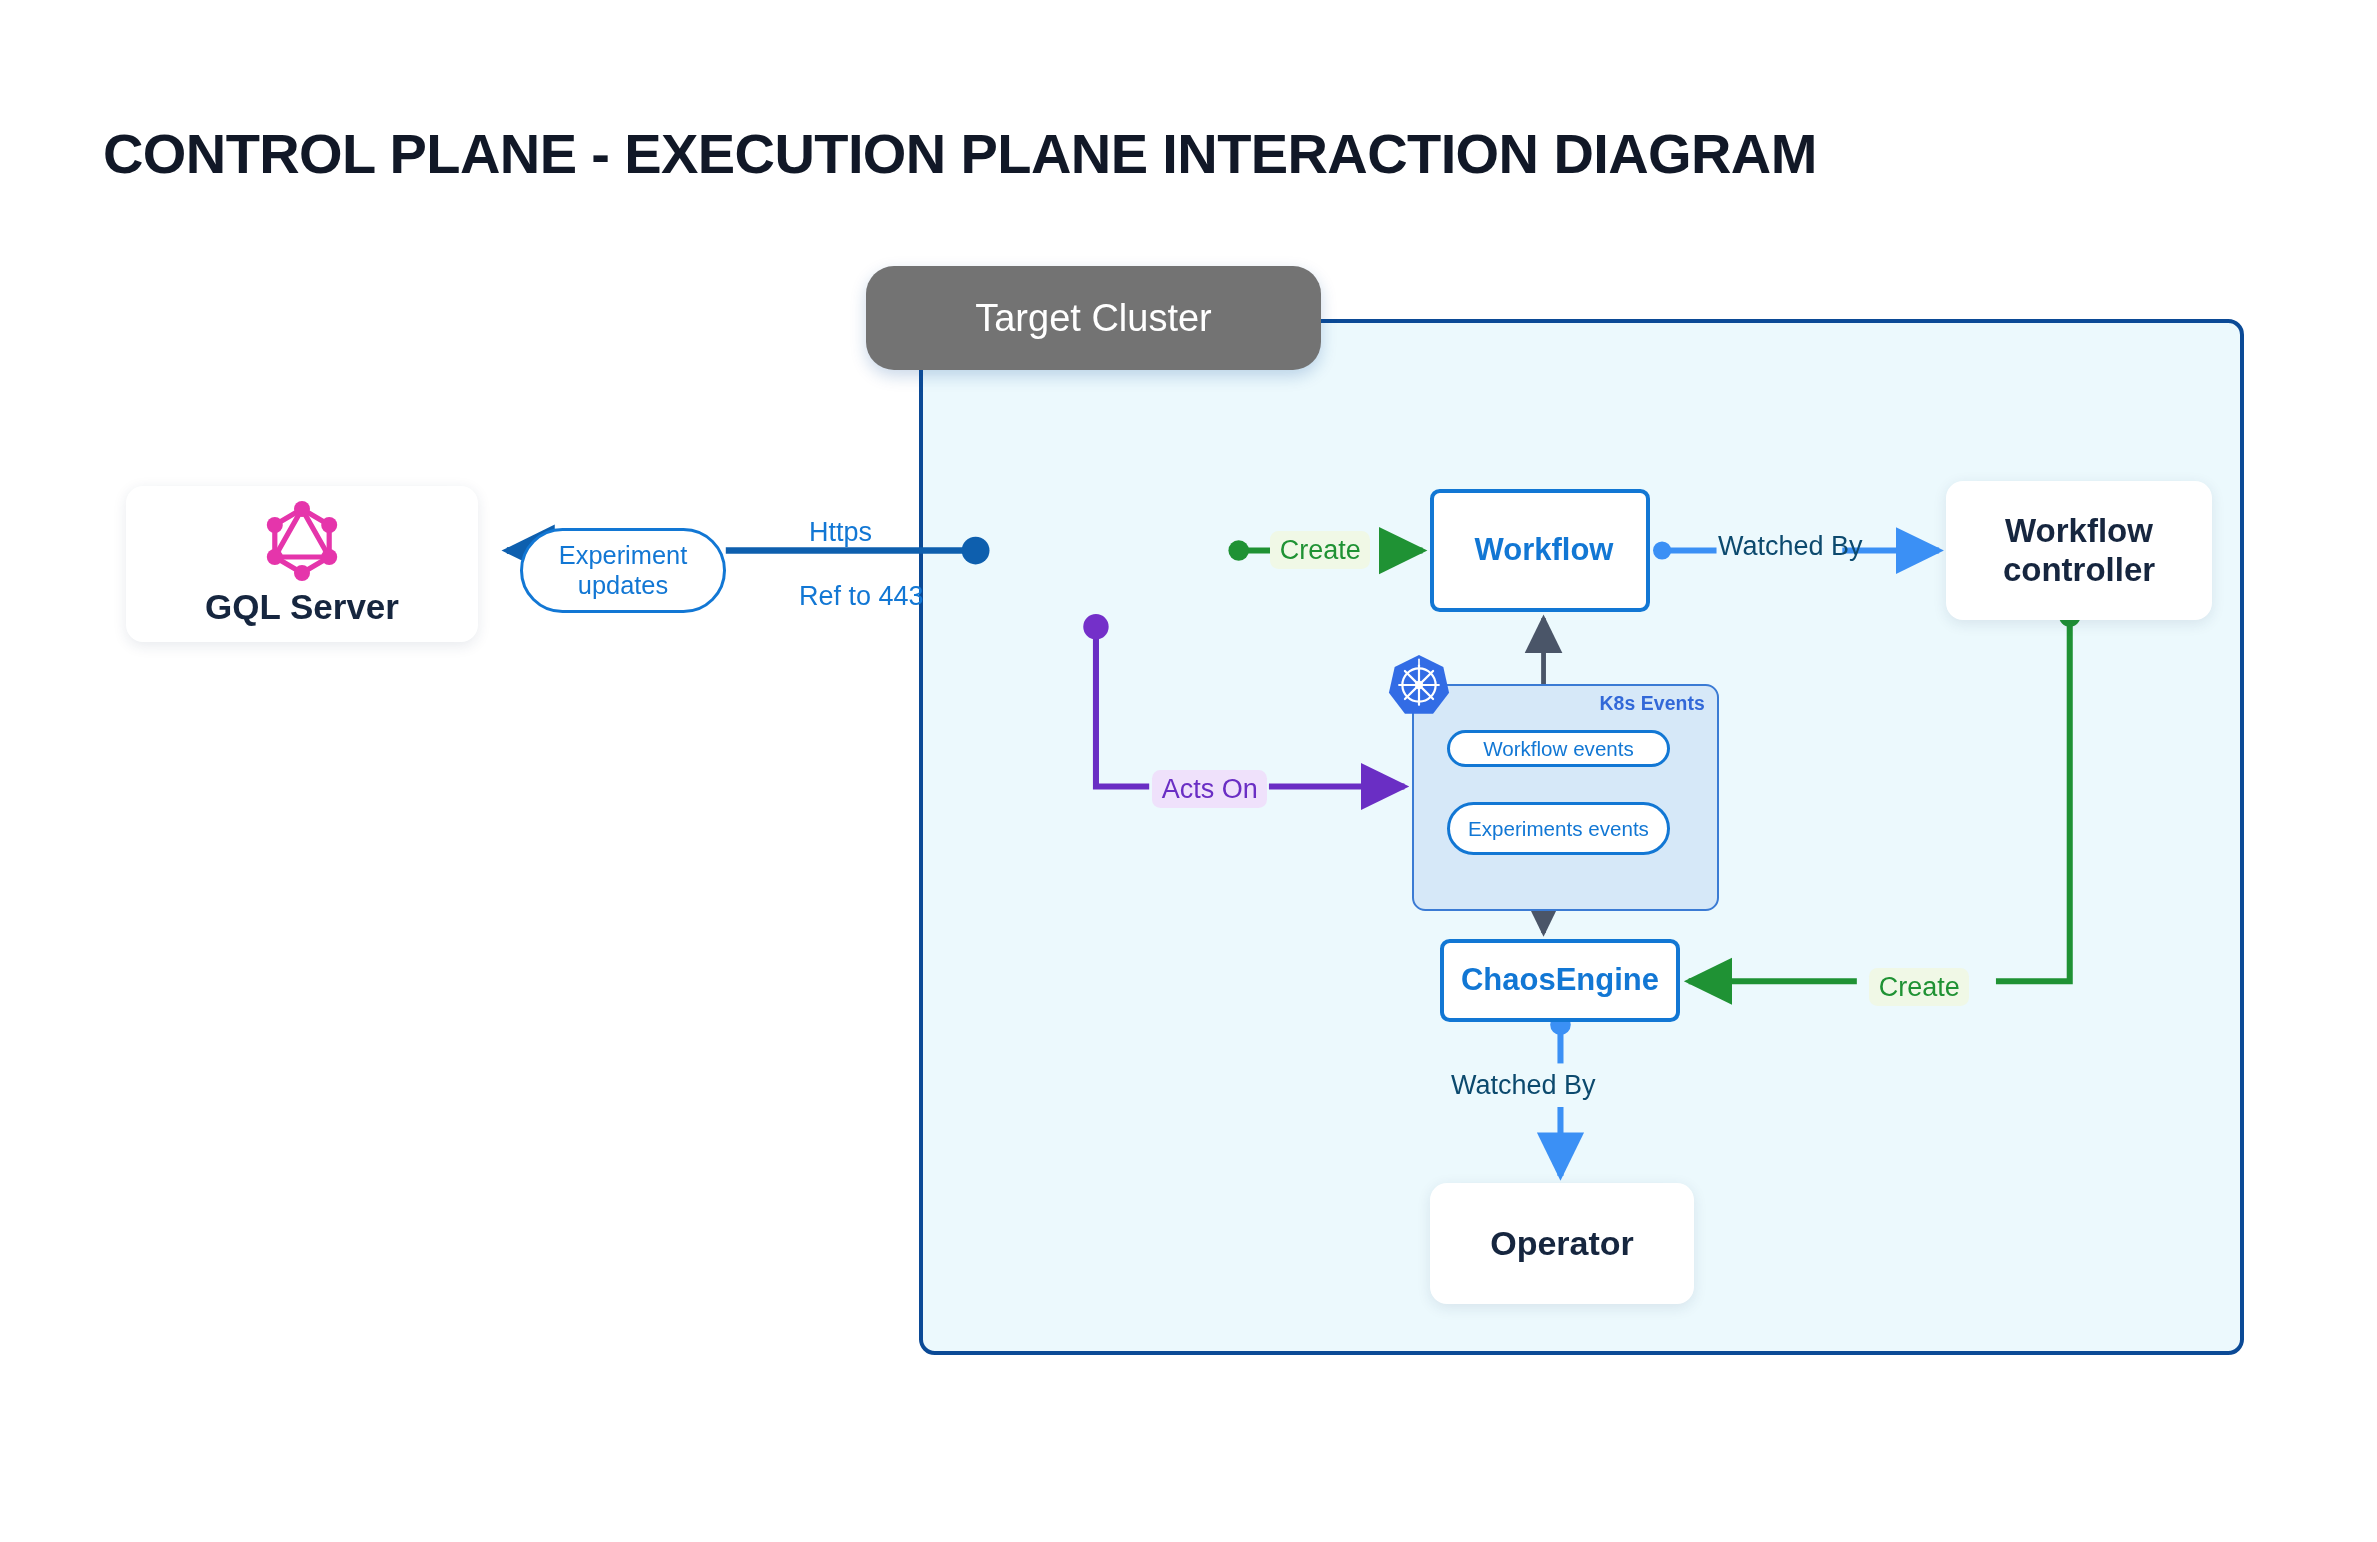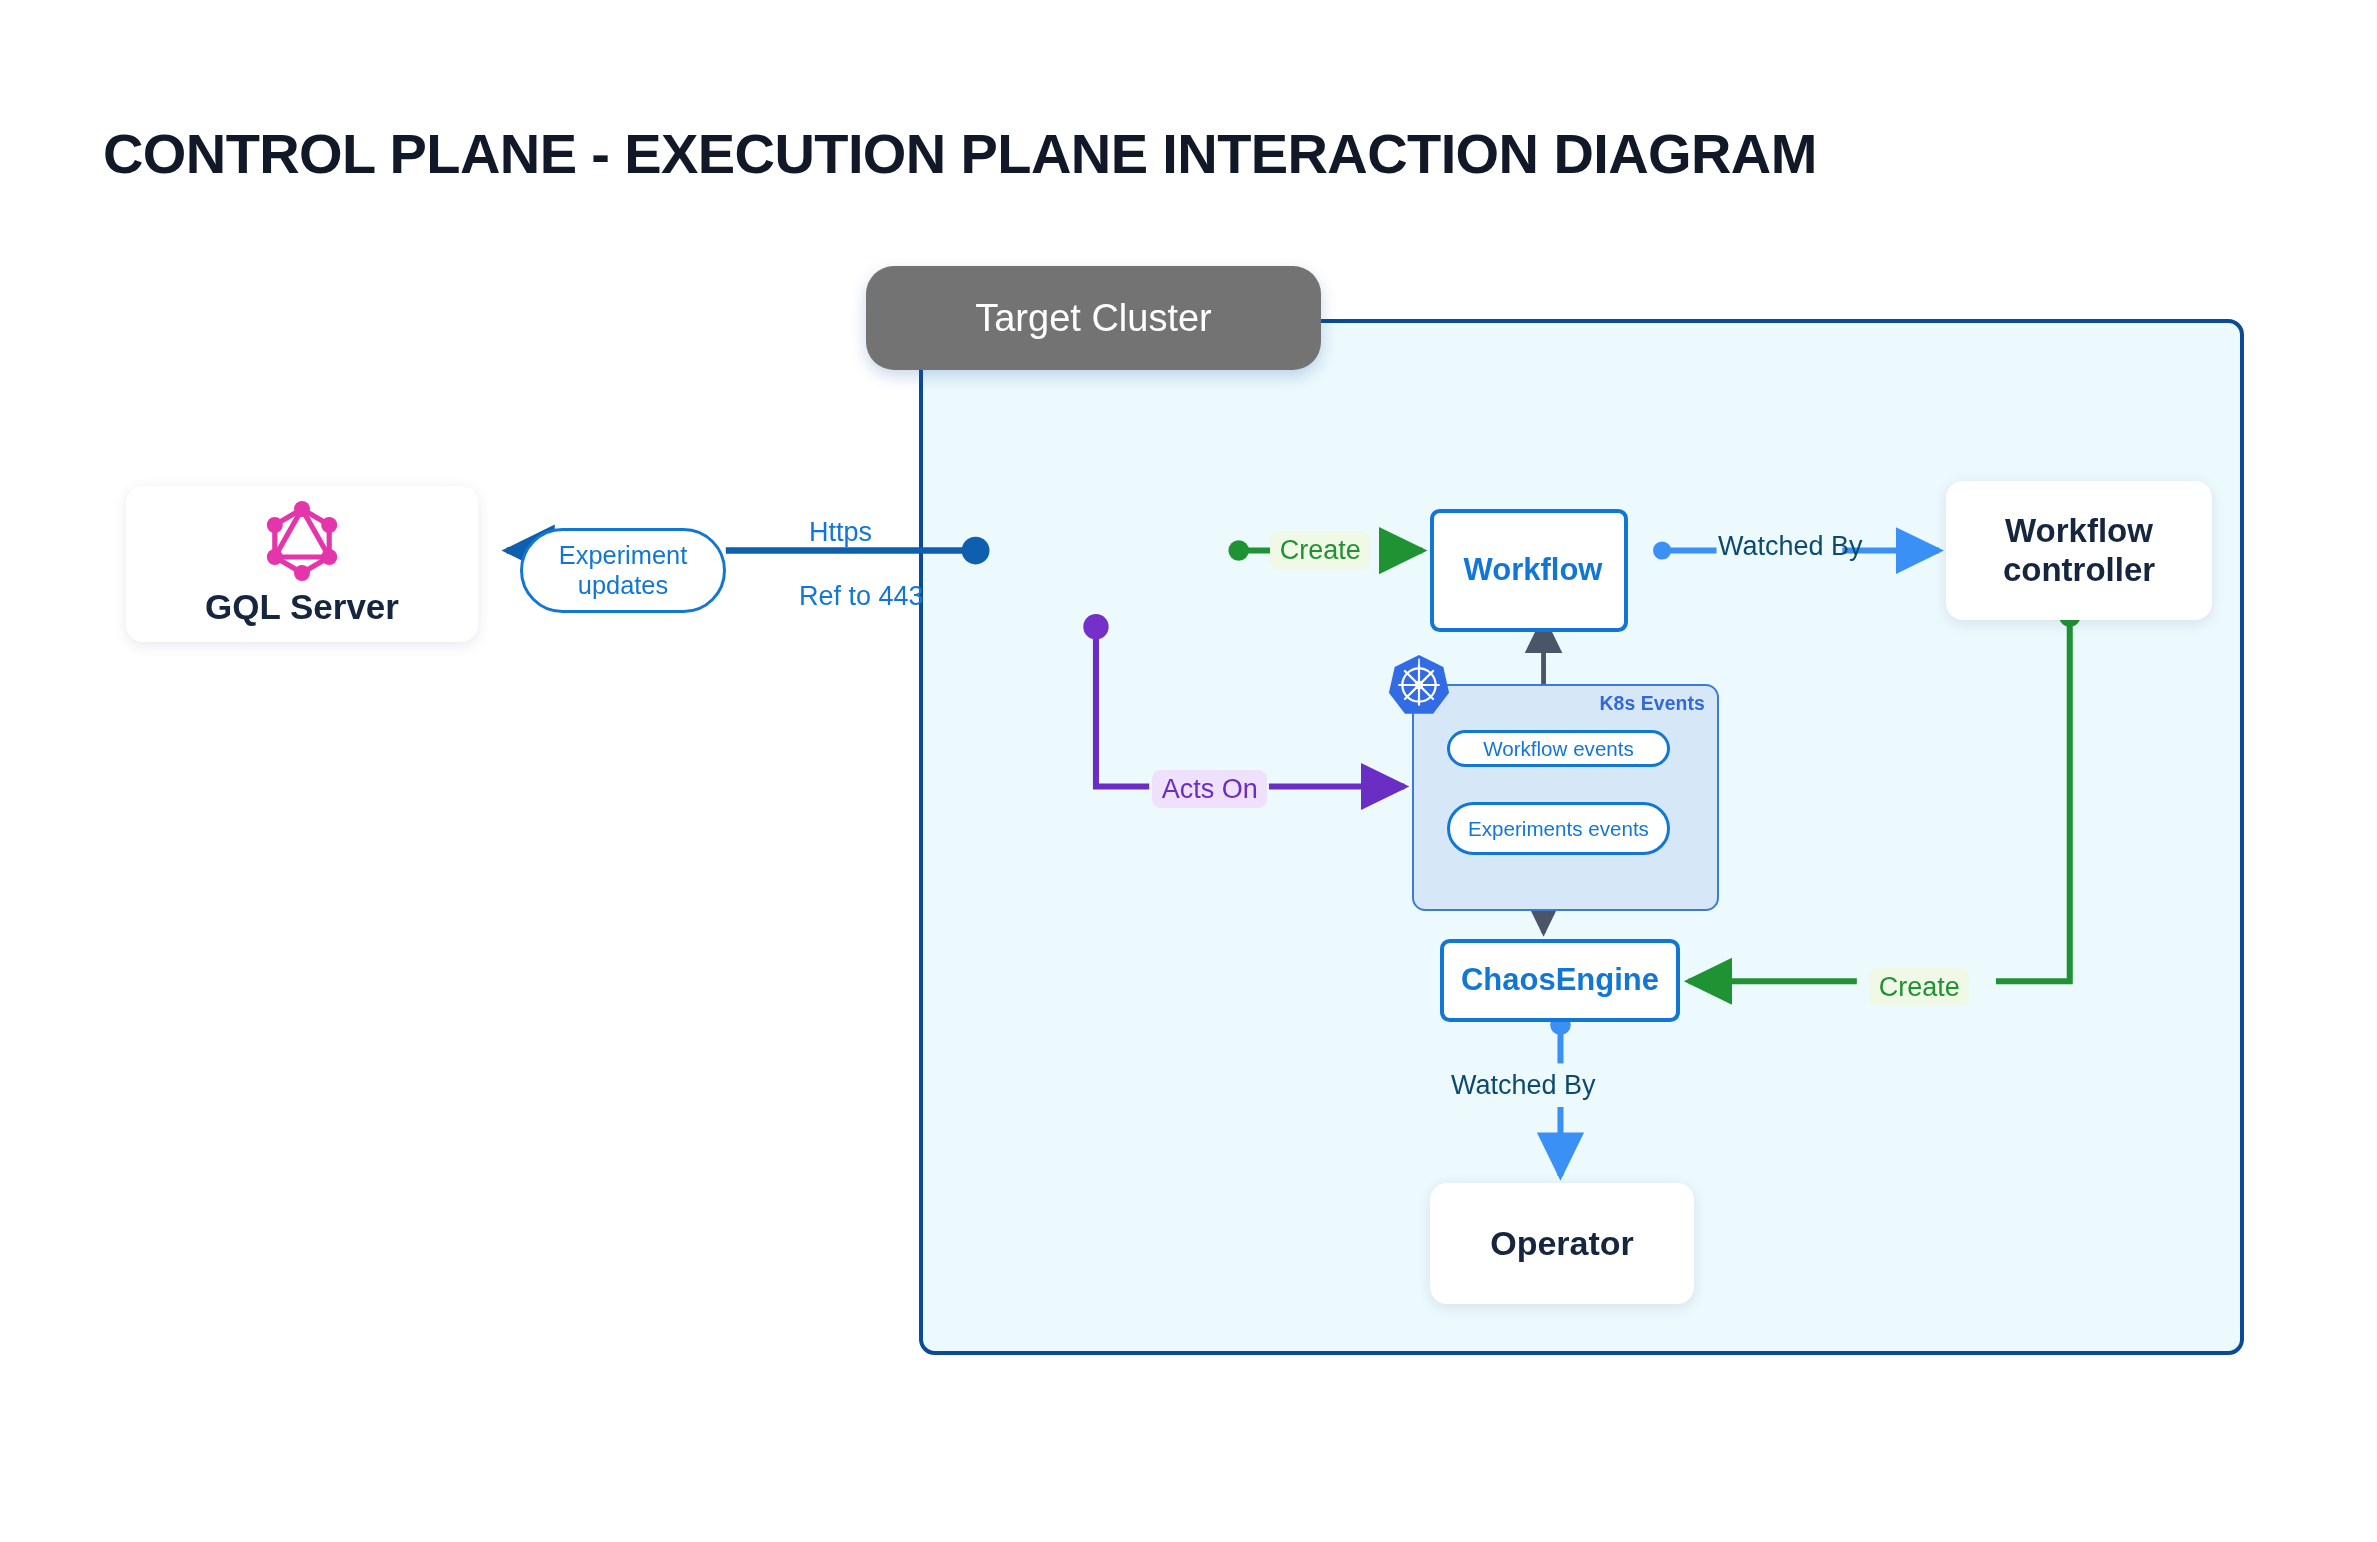--- a/index.html
+++ b/index.html
@@ -97,22 +97,22 @@
   }
   #node-gql .node-label { font-size: 35px; }
 
   #node-subscriber {
     left: 976px; top: 486px;
     width: 261px; height: 130px;
   }
   #node-subscriber .node-label { font-size: 35px; }
 
   #node-workflow {
-    left: 1430px; top: 509px;
-    width: 198px; height: 123px; padding-left: 8px;
+    left: 1430px; top: 489px;
+    width: 220px; height: 123px; padding-left: 8px;
   }
   #node-workflow .node-label { font-size: 31px; }
 
   #node-workflow-controller {
     left: 1946px; top: 481px;
     width: 266px; height: 139px;
     padding: 0 5px;
   }
   #node-workflow-controller .node-label { font-size: 33px; }
 

